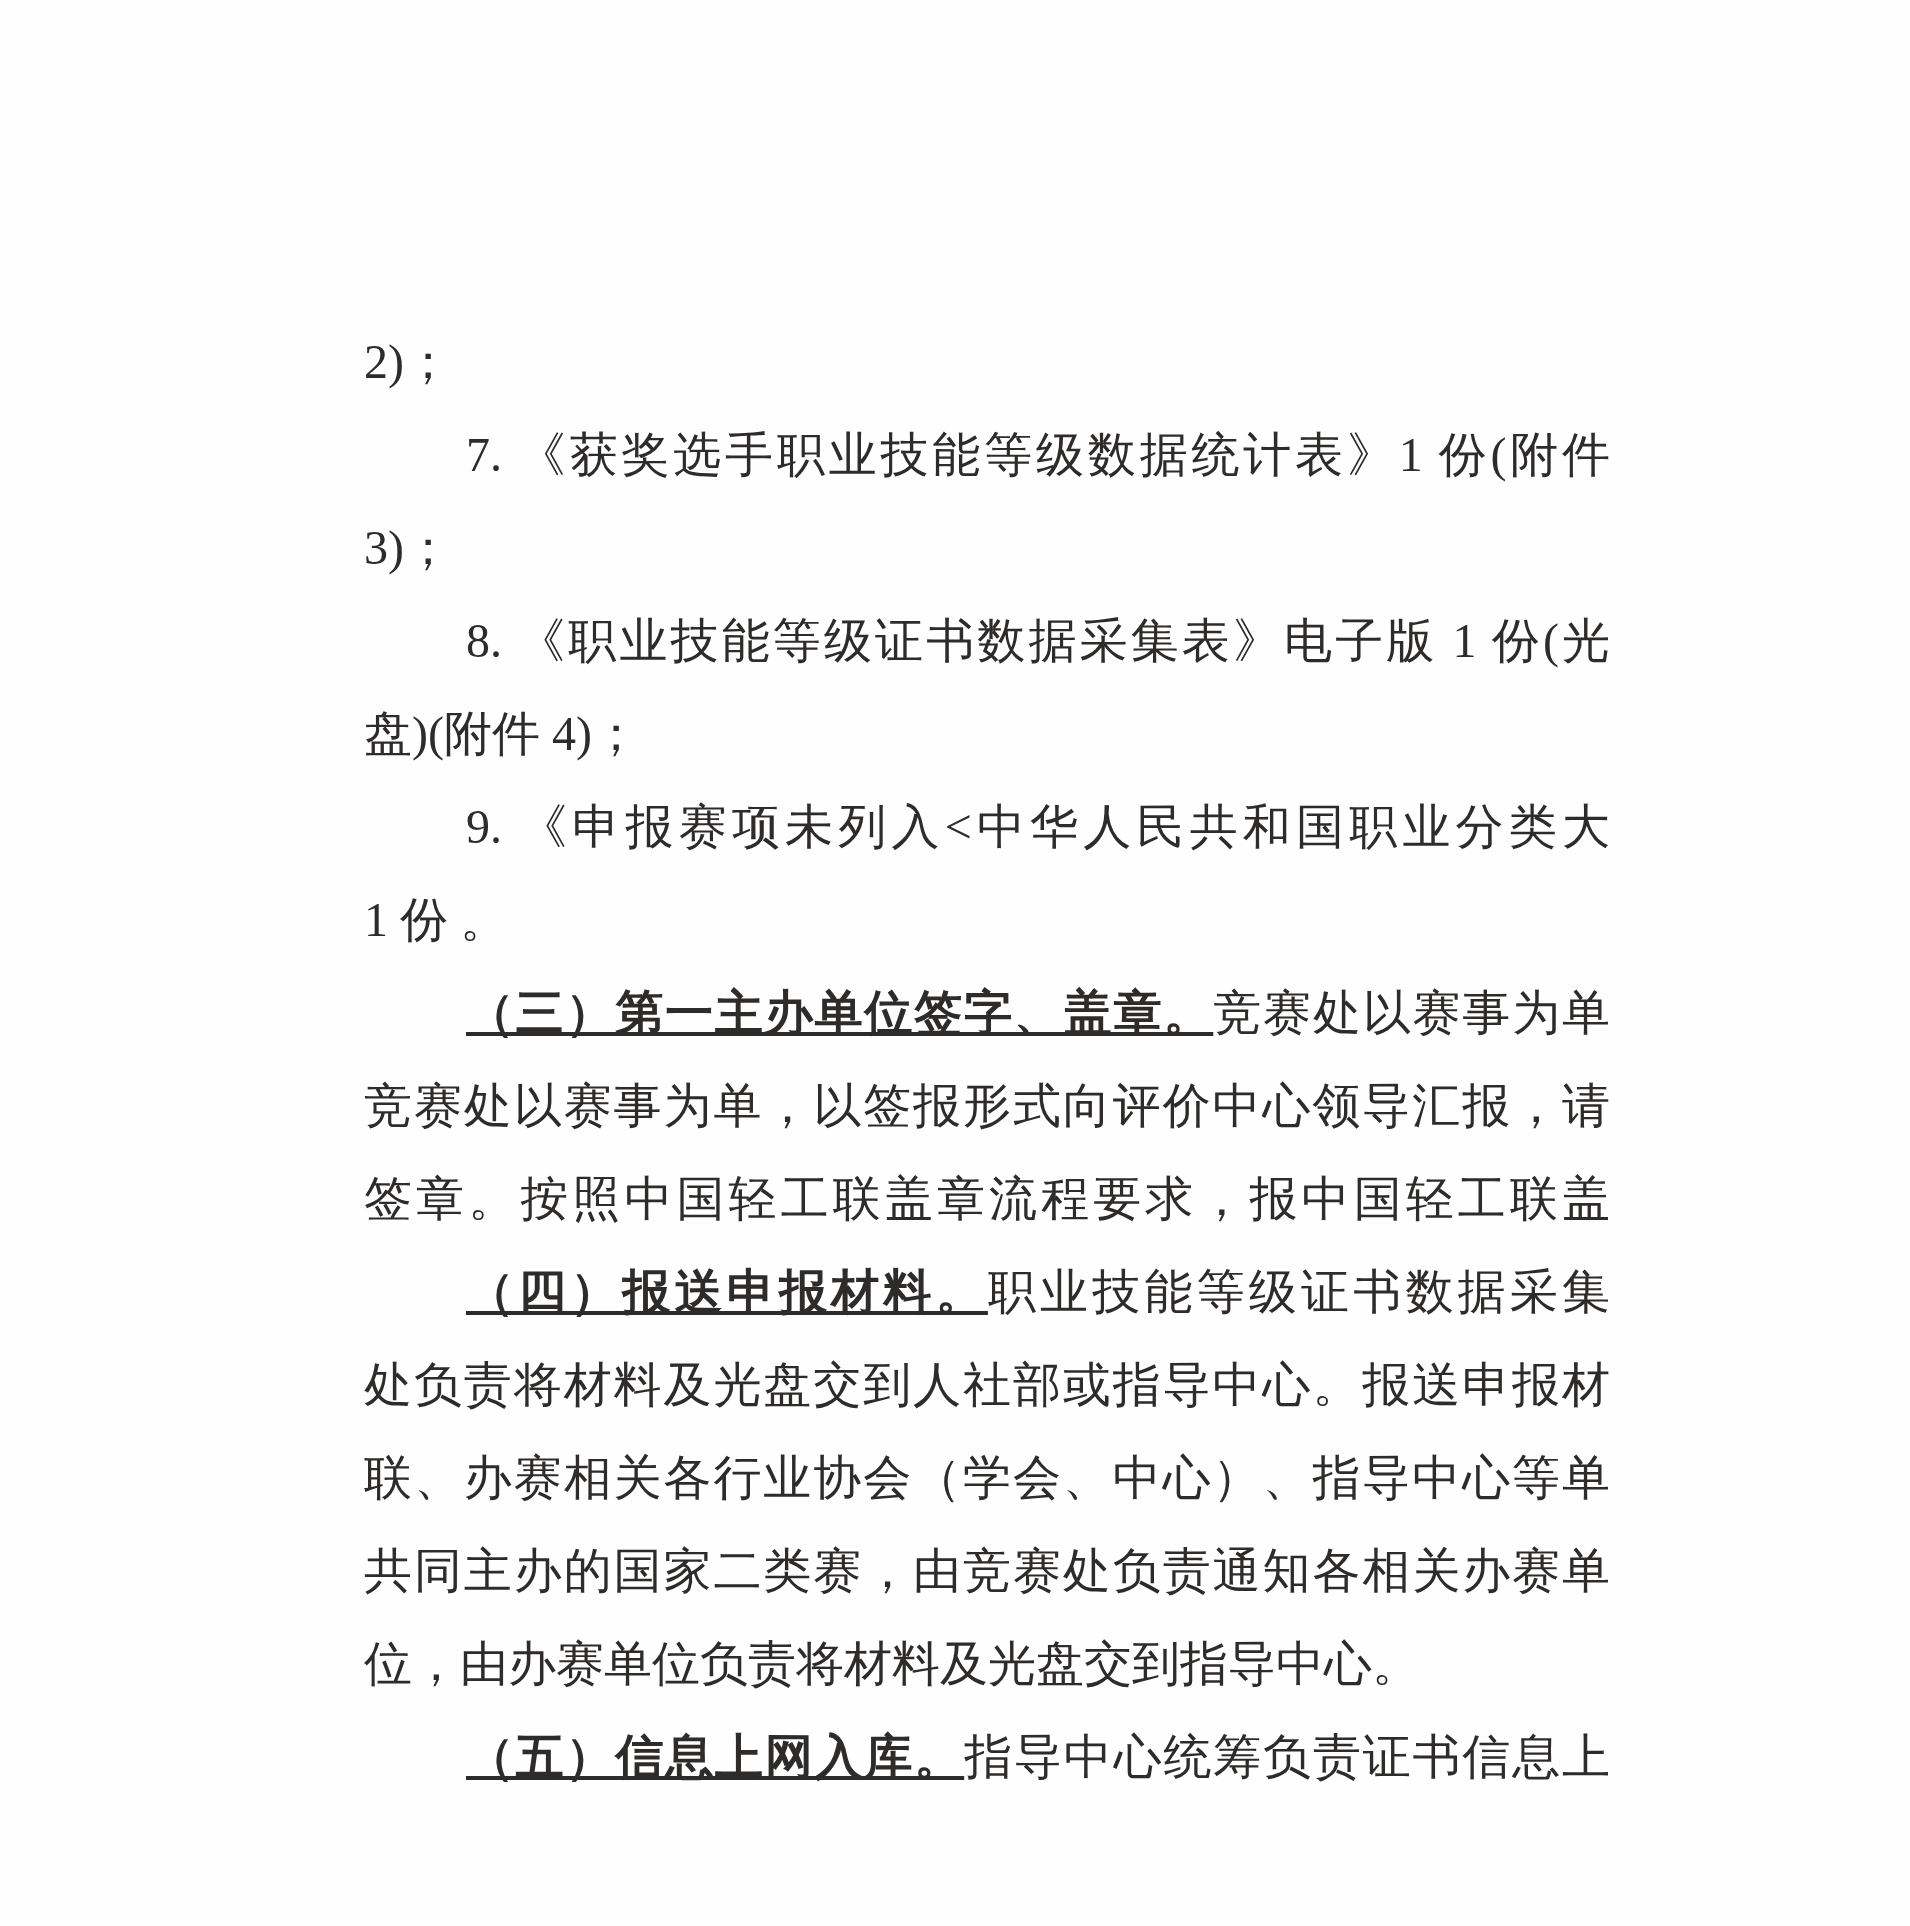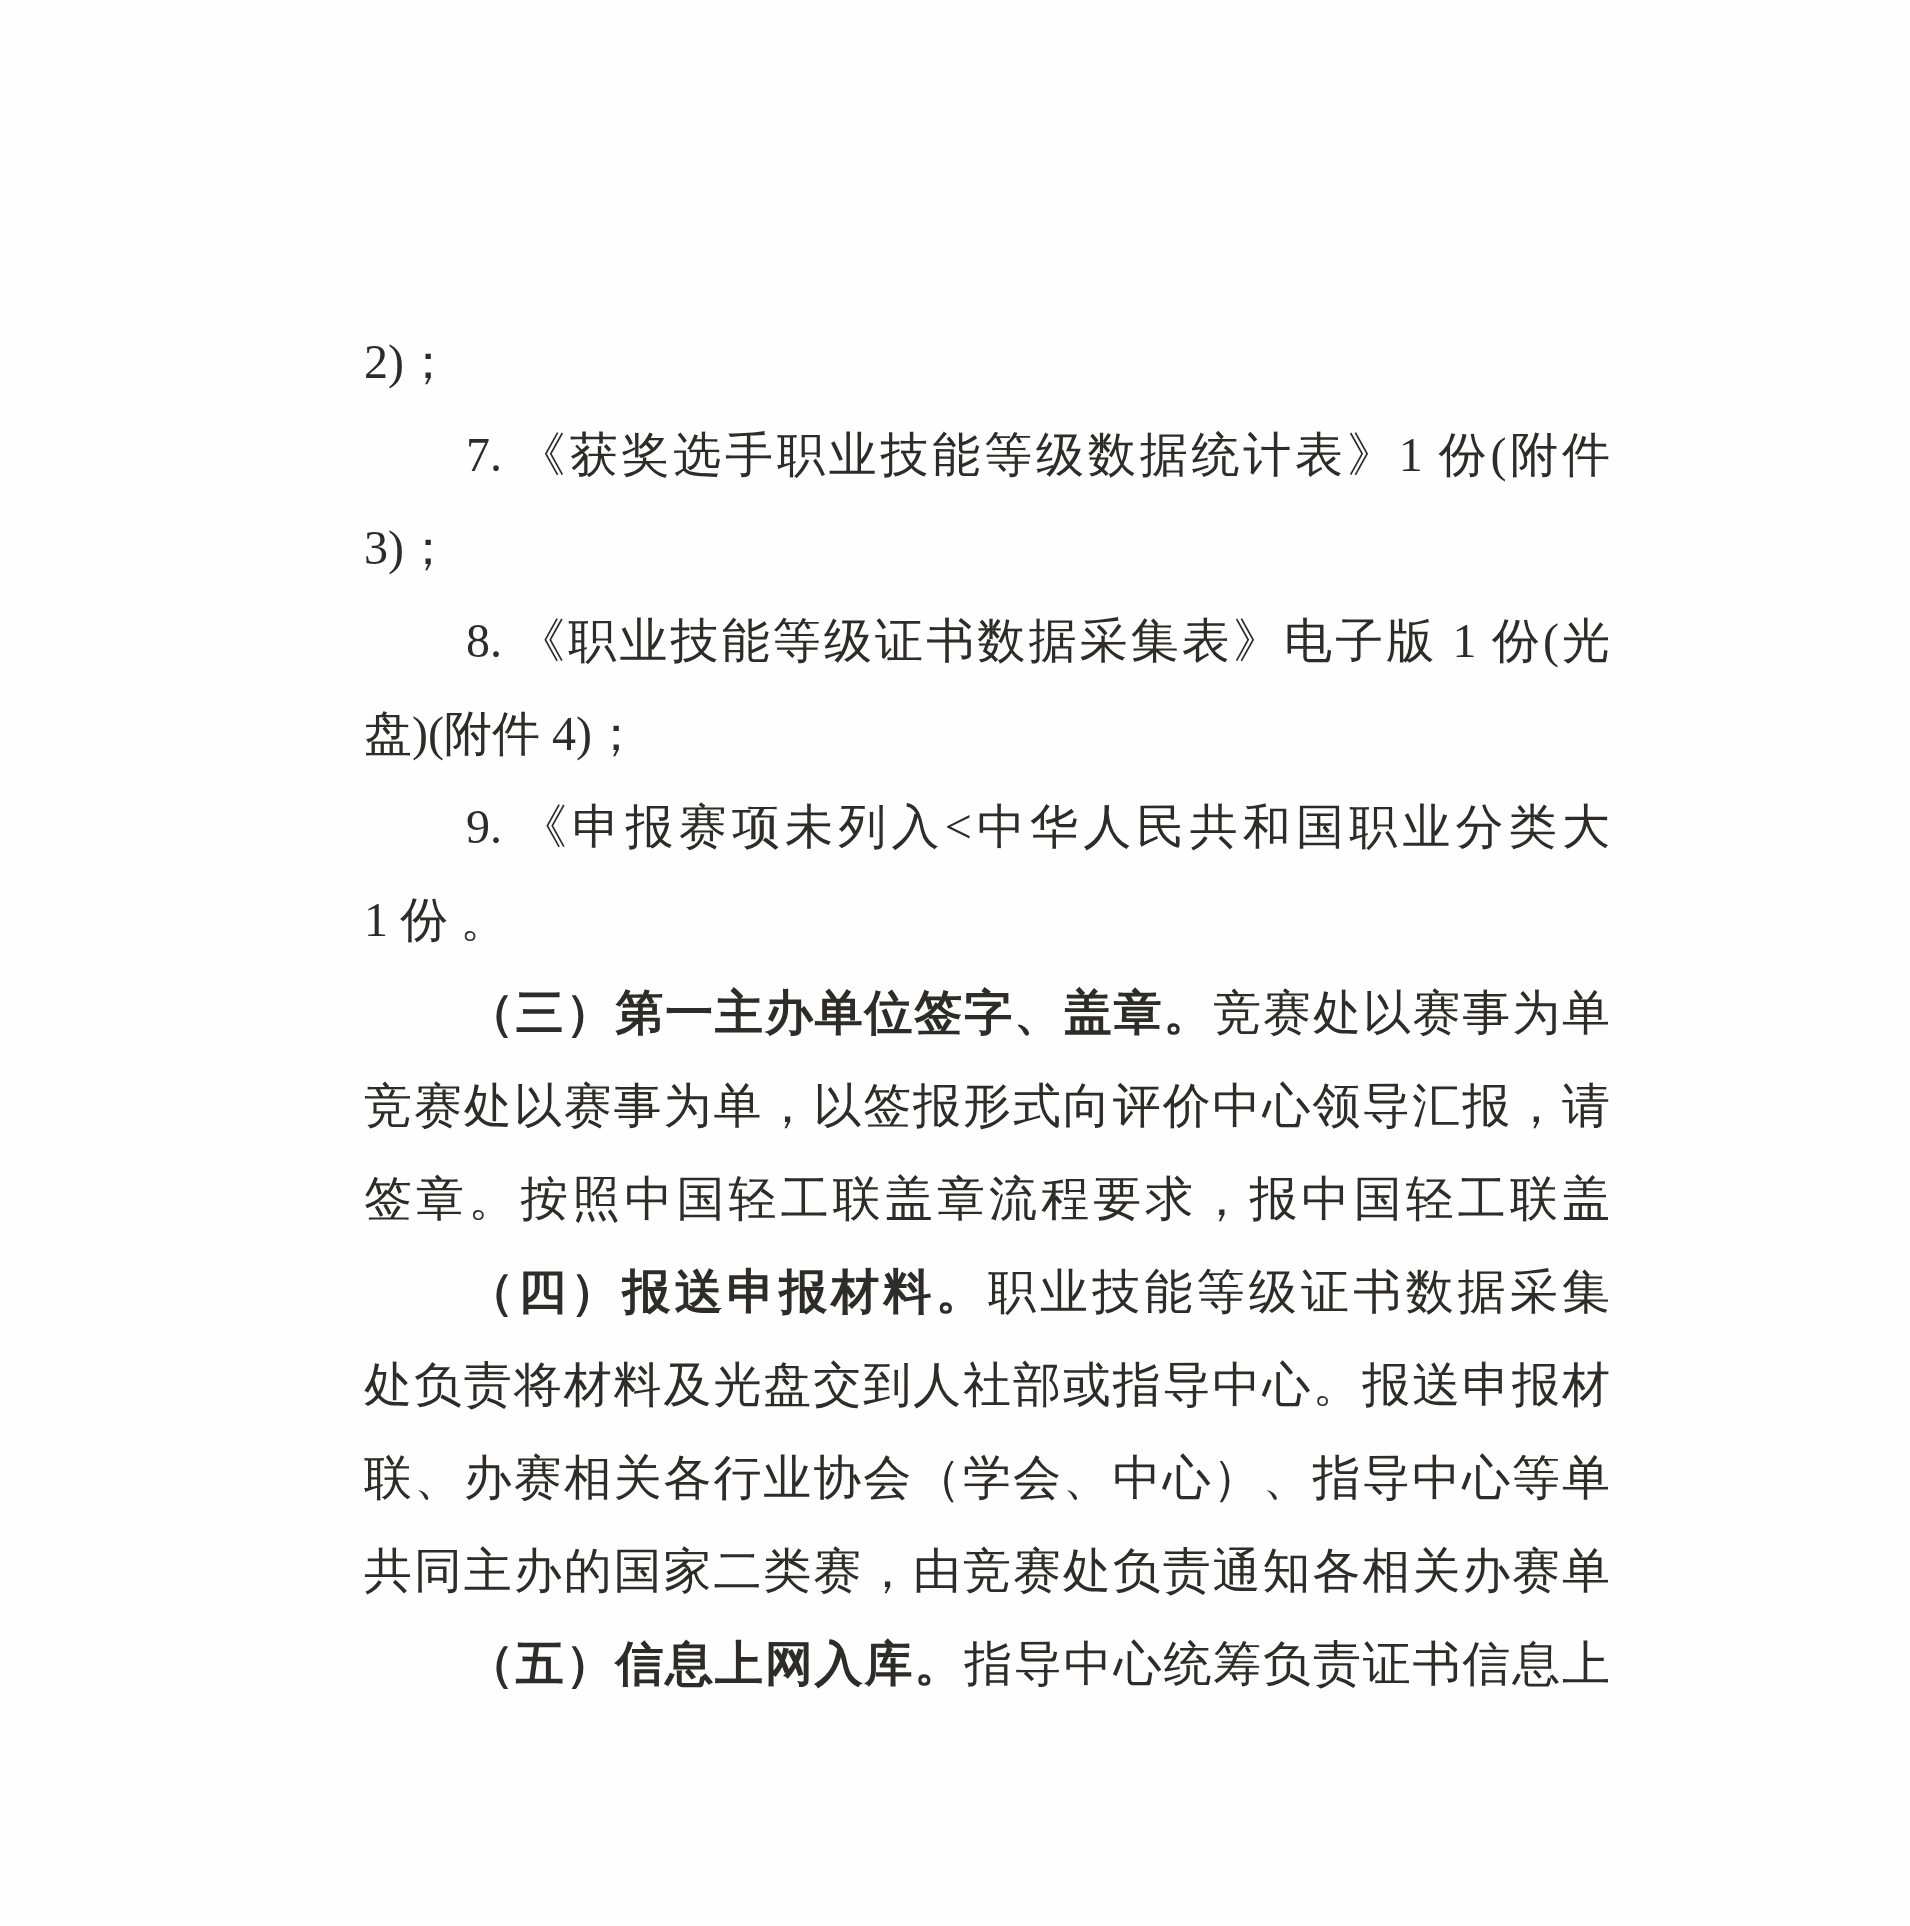--- a/index.html
+++ b/index.html
@@ -34,20 +34,21 @@
   .ln.e {
     text-align: left;
     text-align-last: left;
   }
   .ln.ind {
     text-indent: 102px;
   }
   .bh {
     font-family: "Liberation Sans", "DejaVu Sans", sans-serif;
     font-weight: 700;
+    text-decoration: underline;
   }
 </style>
 </head>
 <body>
 
 <div class="page">
 
   <div class="textblock">
     <div class="ln e"><span>2)；</span></div>
     <div class="ln ind j"><span>7. 《获奖选手职业技能等级数据统计表》1 份(附件</span></div>
@@ -56,18 +57,19 @@
     <div class="ln e"><span>盘)(附件 4)；</span></div>
     <div class="ln ind j"><span>9. 《申报赛项未列入&lt;中华人民共和国职业分类大</span></div>
     <div class="ln e"><span>1 份 。</span></div>
     <div class="ln ind j"><span class="bh">（三）第一主办单位签字、盖章。</span><span>竞赛处以赛事为单</span></div>
     <div class="ln j"><span>竞赛处以赛事为单，以签报形式向评价中心领导汇报，请示</span></div>
     <div class="ln j"><span>签章。按照中国轻工联盖章流程要求，报中国轻工联盖章。</span></div>
     <div class="ln ind j"><span class="bh">（四）报送申报材料。</span><span>职业技能等级证书数据采集表、</span></div>
     <div class="ln j"><span>处负责将材料及光盘交到人社部或指导中心。报送申报材料</span></div>
     <div class="ln j"><span>联、办赛相关各行业协会（学会、中心）、指导中心等单位</span></div>
     <div class="ln j"><span>共同主办的国家二类赛，由竞赛处负责通知各相关办赛单</span></div>
+    <div class="ln e"><span>位，由办赛单位负责将材料及光盘交到指导中心。</span></div>
     <div class="ln ind j"><span class="bh">（五）信息上网入库。</span><span>指导中心统筹负责证书信息上</span></div>
 
   </div>
 
 </div>
 
 
 </body></html>

